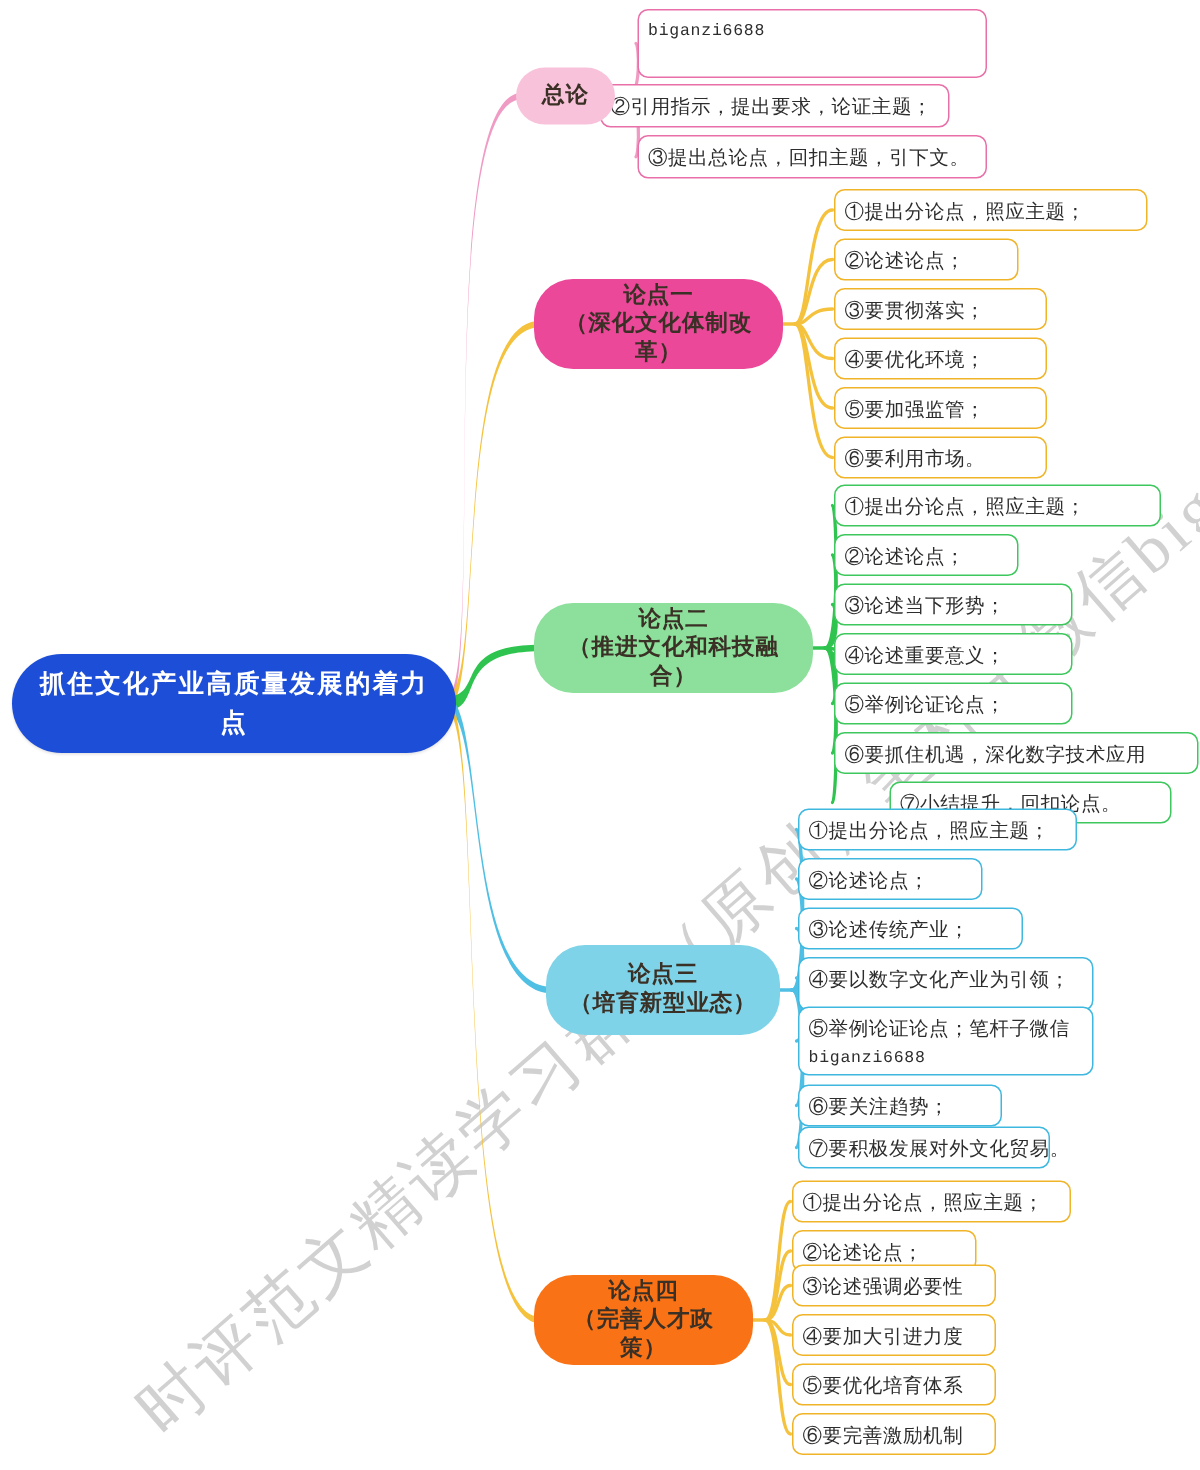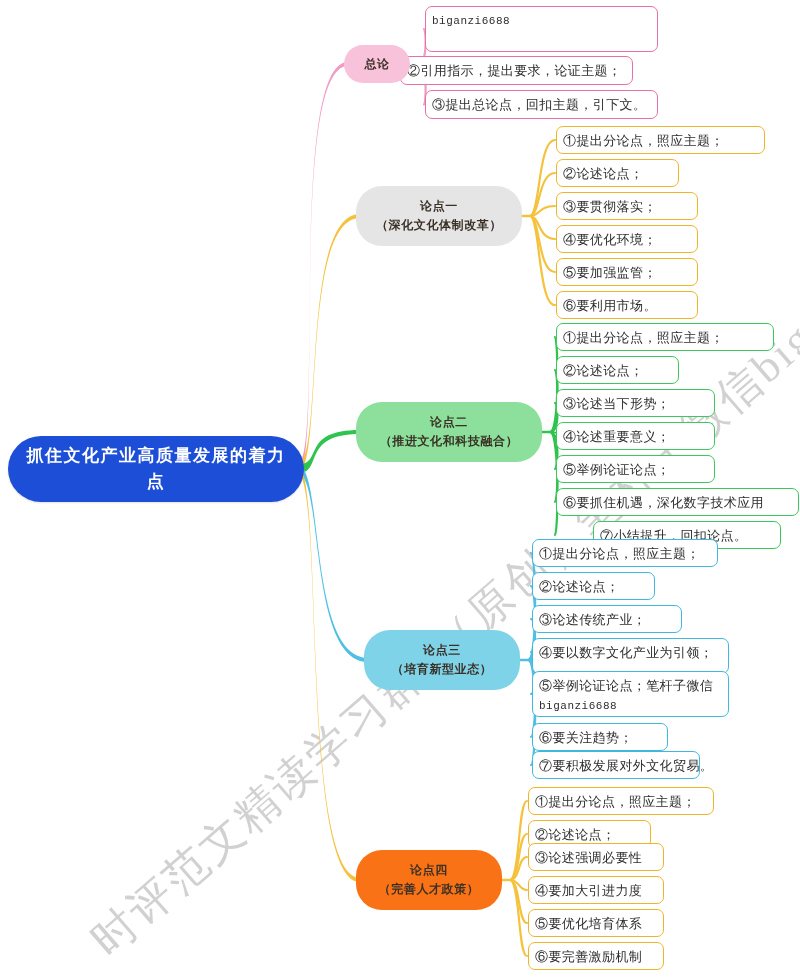--- a/index.html
+++ b/index.html
@@ -60,21 +60,21 @@
   .branch-node {
     position: absolute;
     display: flex;
     align-items: center;
     justify-content: center;
     text-align: center;
     box-sizing: border-box;
     border-radius: 26px;
     font-family: "Liberation Serif", serif;
     font-weight: bold;
-    font-size: 12px;
+    font-size: 15px;
     line-height: 19px;
     letter-spacing: 0.6px;
     color: #3a3026;
     padding: 4px 12px;
     z-index: 4;
   }
   .branch-node .bn-inner { width: 100%; }
   .branch-node .bn-sub { display: block; }
 
   
@@ -163,21 +163,21 @@
       </div>
       <div class="leaf two-line" style="left: 425px; top: 6px; width: 233px; height: 46px; border-color: rgb(232, 111, 168);">
         <div class="mono">biganzi6688</div>
       </div>
       <div class="leaf" style="left: 400px; top: 56px; width: 233px; height: 29px; border-color: rgb(232, 111, 168);">
         <div>②引用指示，提出要求，论证主题；</div>
       </div>
       <div class="leaf" style="left: 425px; top: 90px; width: 233px; height: 29px; border-color: rgb(232, 111, 168);">
         <div>③提出总论点，回扣主题，引下文。</div>
       </div>
-      <div class="branch-node" style="left: 356px; top: 186px; width: 166px; height: 60px; background: #e5e5e5;">
+      <div class="branch-node" style="left: 356px; top: 186px; width: 166px; height: 60px; background: #ec4899;">
         <div class="bn-inner">
           <div>论点一</div>
           <span class="bn-sub">（深化文化体制改革）</span>
         </div>
       </div>
       <div class="leaf" style="left: 556px; top: 126px; width: 209px; height: 28px; border-color: rgb(240, 180, 41);">
         <div>①提出分论点，照应主题；</div>
       </div>
       <div class="leaf" style="left: 556px; top: 159px; width: 123px; height: 28px; border-color: rgb(240, 180, 41);">
         <div>②论述论点；</div>

